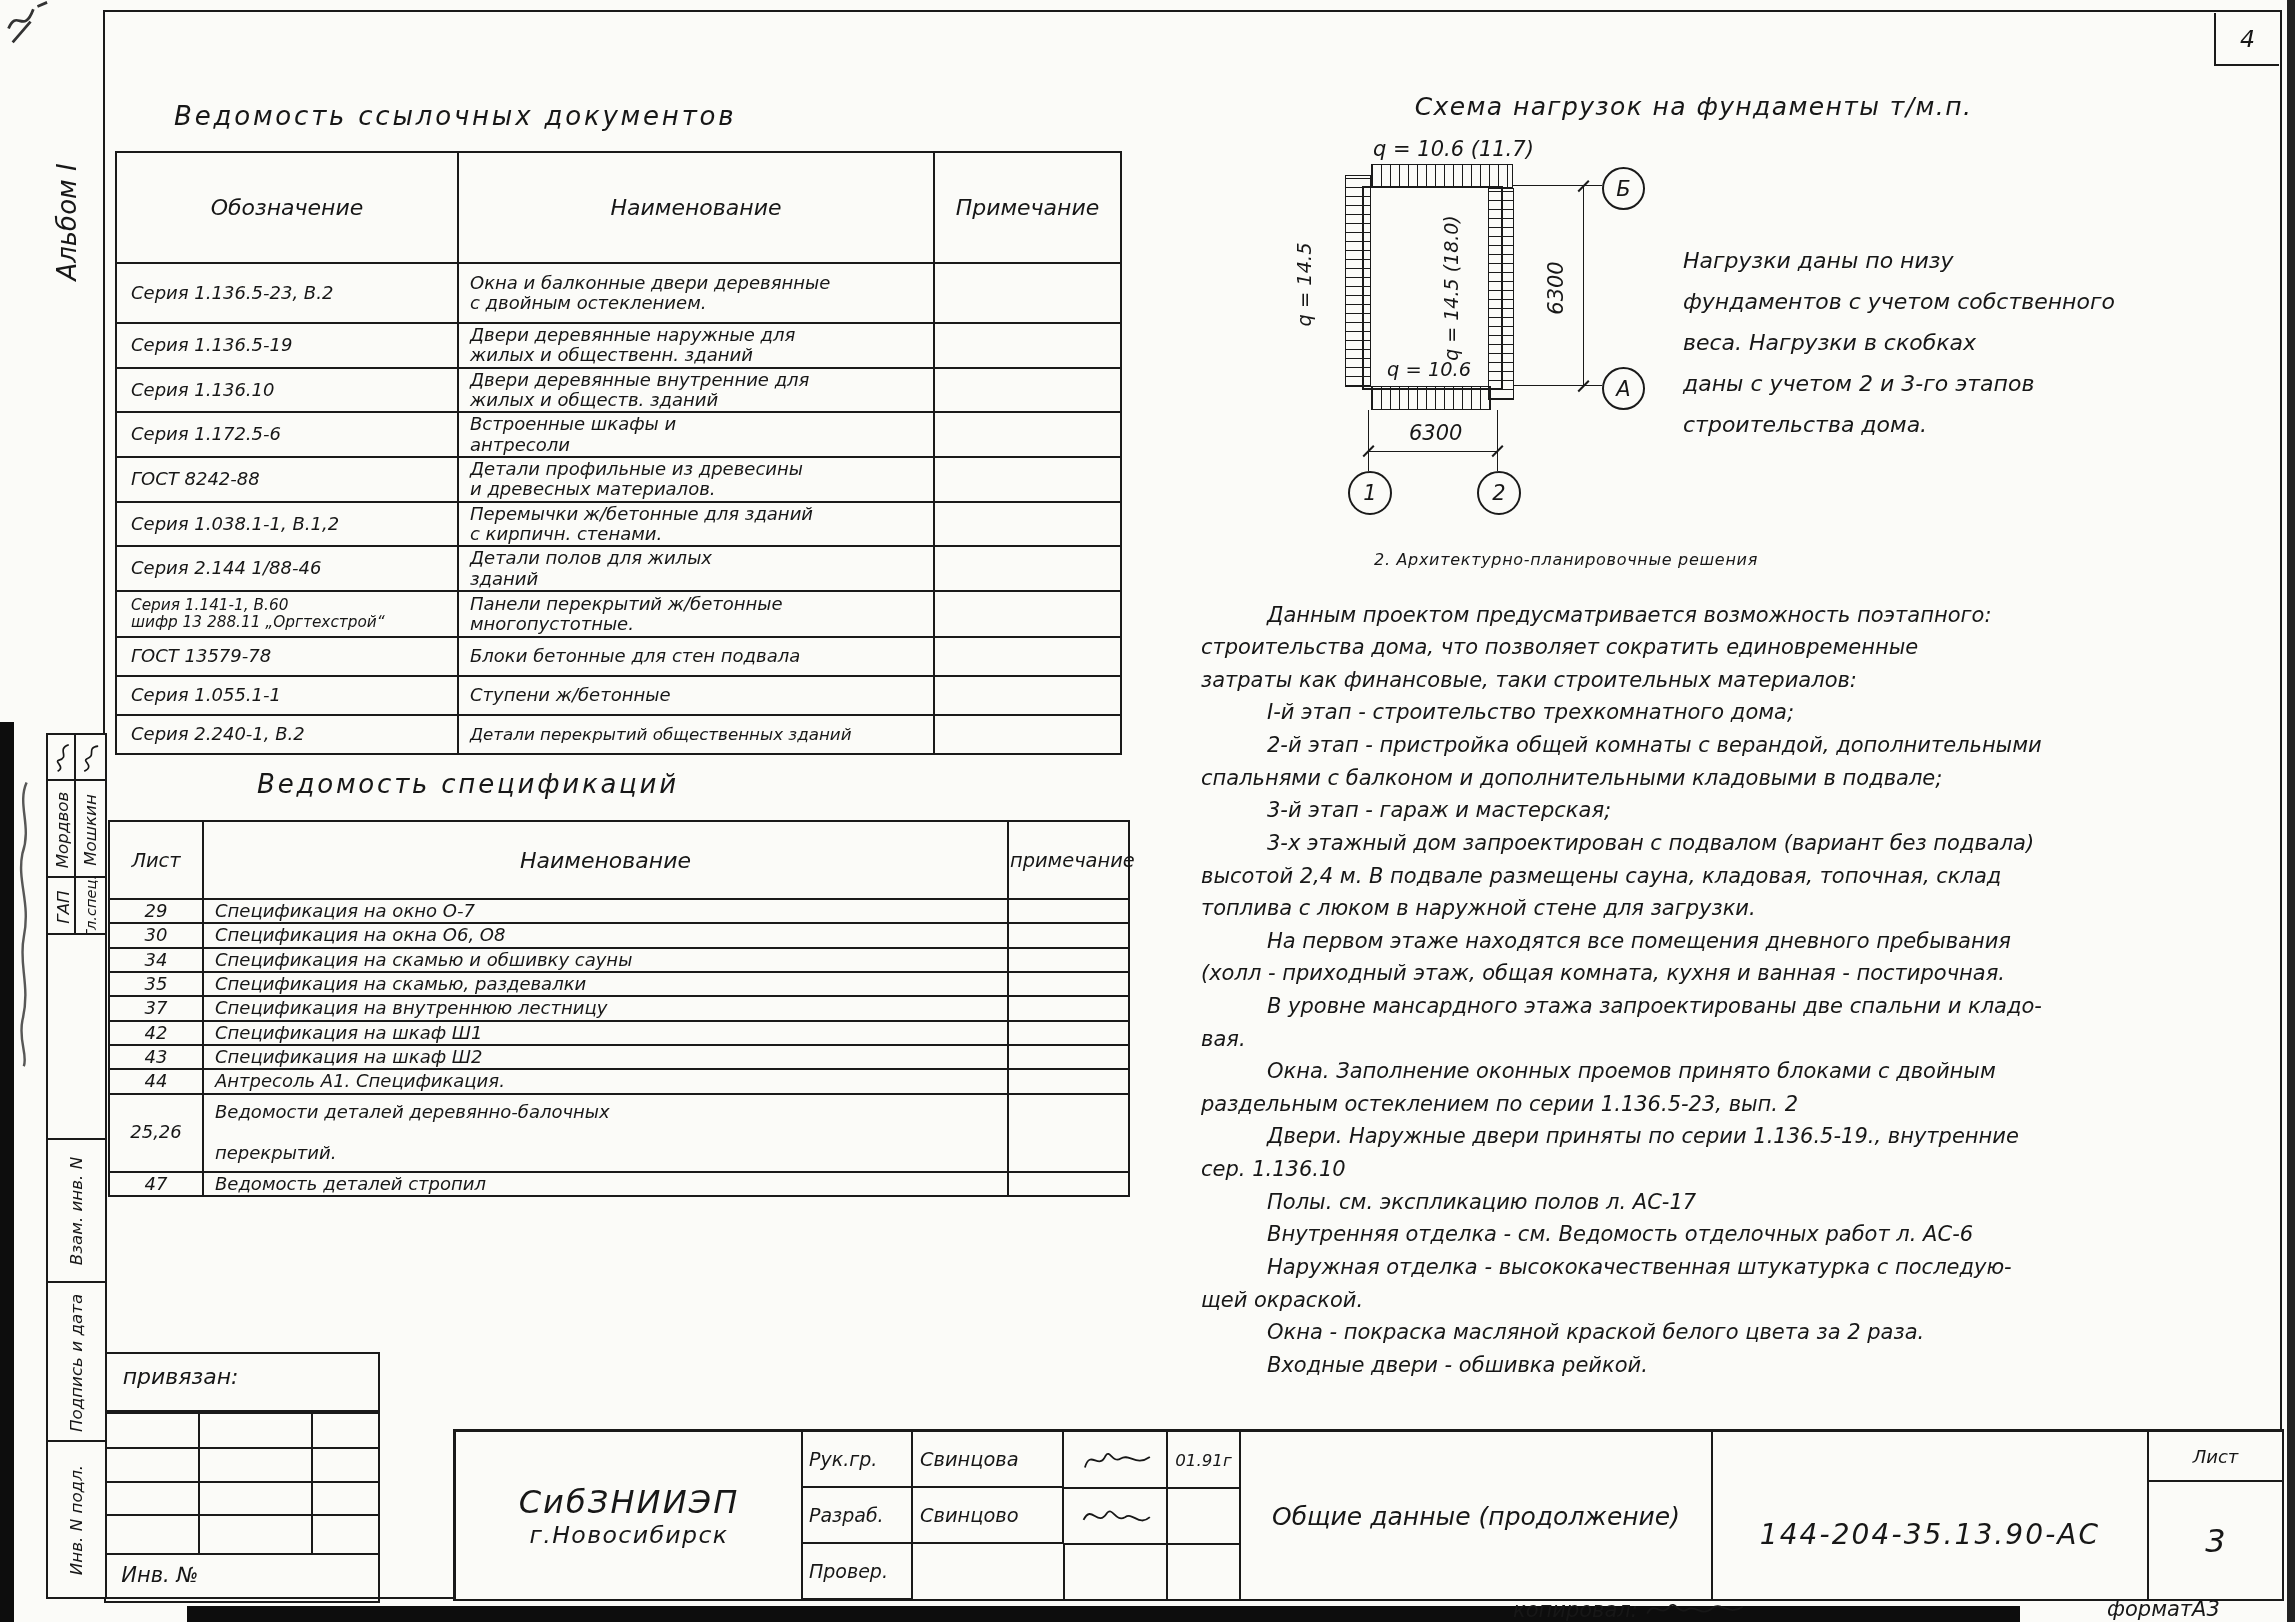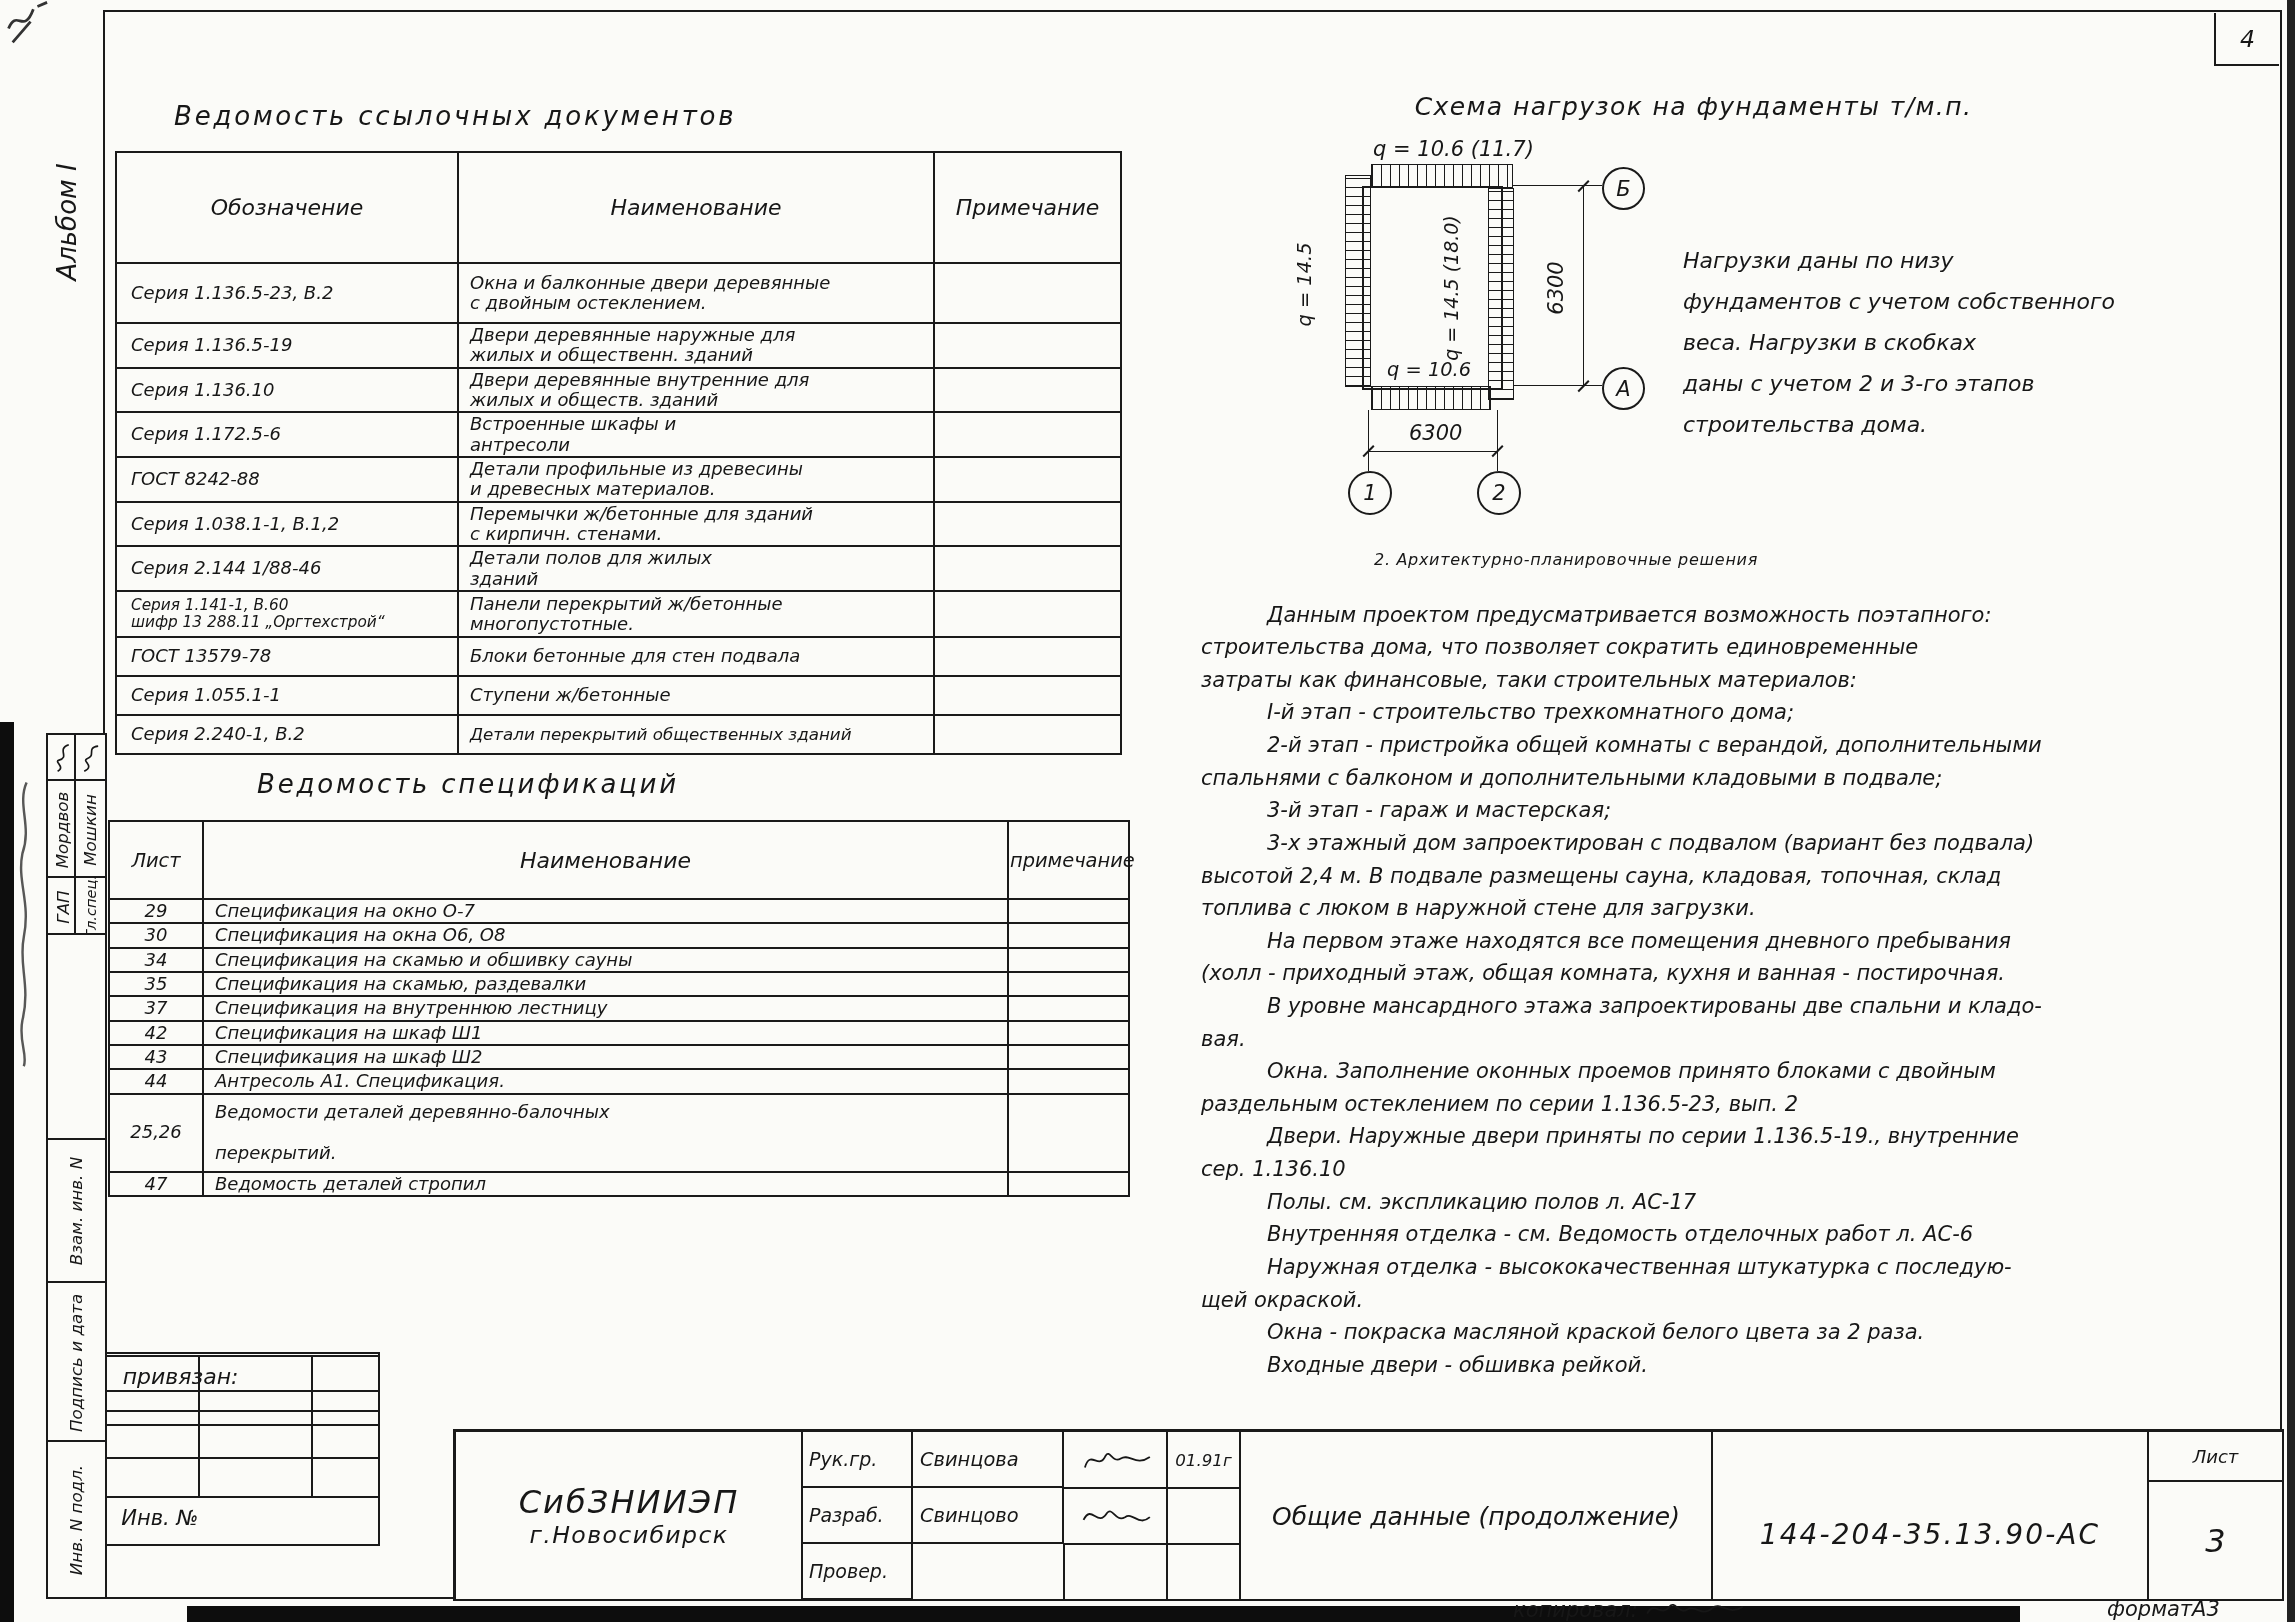--- a/index.html
+++ b/index.html
@@ -207,21 +207,21 @@
         <td class="sheet-cell">47</td>
         <td class="name-cell">Ведомость деталей стропил</td>
         <td></td>
       </tr>
 </tbody>
   </table>
 
 <div class="abs" style="left:104px;top:1352px;width:272px;height:56px;border:2.1px solid #1a1a1a;">
   <span style="font-size:22px;margin:9.7px 0 0 16.7px;display:inline-block;">привязан:</span>
 </div>
-<div class="abs" style="left:104px;top:1355px;width:272px;height:187px;border:2.1px solid #1a1a1a;">
+<div class="abs" style="left:104px;top:1412px;width:272px;height:187px;border:2.1px solid #1a1a1a;">
   <div class="abs vline" style="left:92px;top:0;height:139px;"></div>
   <div class="abs vline" style="left:205px;top:0;height:139px;"></div>
   <div class="abs hline" style="left:0;top:33px;width:272px;"></div>
   <div class="abs hline" style="left:0;top:67px;width:272px;"></div>
   <div class="abs hline" style="left:0;top:100px;width:272px;"></div>
   <div class="abs hline" style="left:0;top:139px;width:272px;"></div>
   <span class="abs" style="left:15.3px;top:149px;font-size:21px;">Инв. №</span>
 </div>
 
 <div class="abs vcell" style="left:46px;top:733px;width:28.5px;height:46px;">

